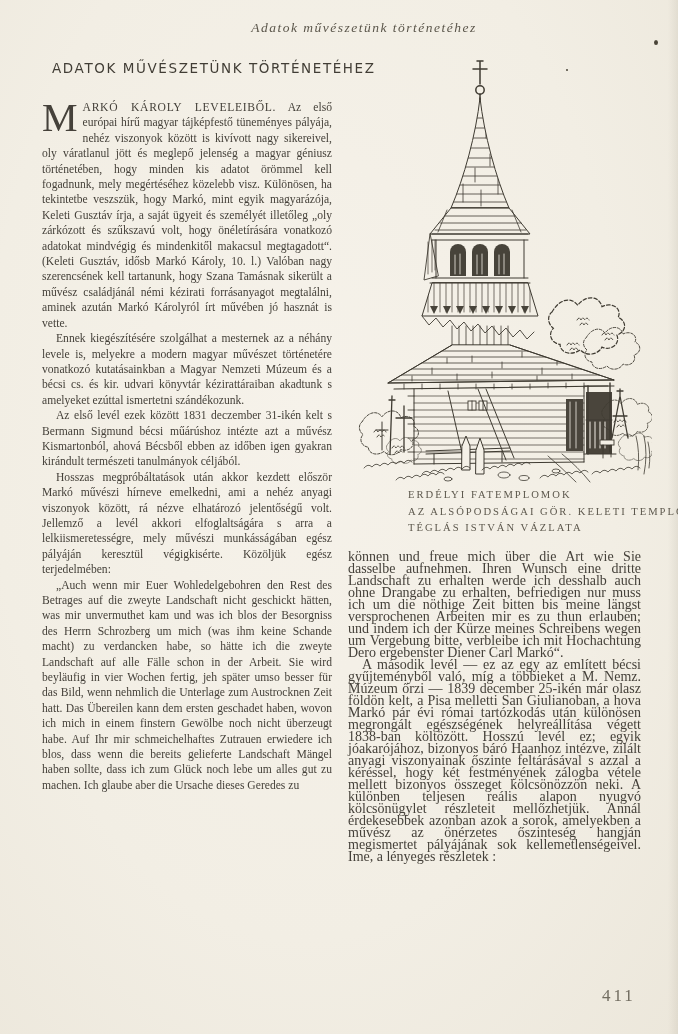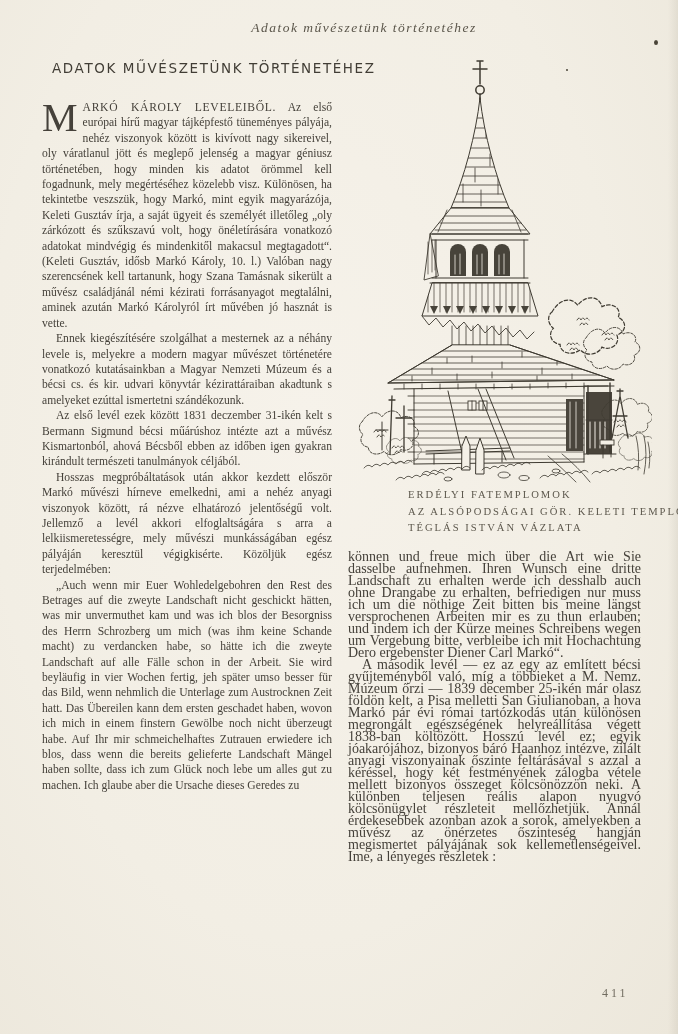--- a/index.html
+++ b/index.html
@@ -16,21 +16,21 @@
   .col p{margin:0;text-indent:14px}
   .col-left{left:42px;top:100px;width:290px;font-size:11.6px;line-height:15.4px}
   .col-right{left:348px;top:551px;width:293px;font-size:14px;line-height:12px}
   p.lead{text-indent:0}
   p.cont{text-indent:0}
   .dropcap{float:left;font-size:40px;line-height:31px;padding:2px 5px 0 0;color:#45413a}
   .lead-caps{letter-spacing:.7px}
   figure{position:absolute;left:352px;top:50px;width:300px;height:434px;margin:0}
   .caption{position:absolute;left:408px;top:487px;font-size:10.6px;line-height:16.5px;
        letter-spacing:2px;color:#5d584d;white-space:nowrap}
-  .page-number{position:absolute;left:602px;top:986px;font-size:12px;
+  .page-number{position:absolute;left:602px;top:986px;font-size:17px;
        letter-spacing:3px;color:#716c60}
   .speck{position:absolute;background:#4a4438;border-radius:50%}
   .speck.s1{left:654px;top:40px;width:4px;height:5px}
   .speck.s2{left:566px;top:69px;width:2px;height:2px}
   .edge{position:absolute;top:0;bottom:0;right:0;width:10px;
        background:linear-gradient(to left, rgba(60,50,30,.07), rgba(60,50,30,0));pointer-events:none}
 </style>
 </head>
 <body>
 

